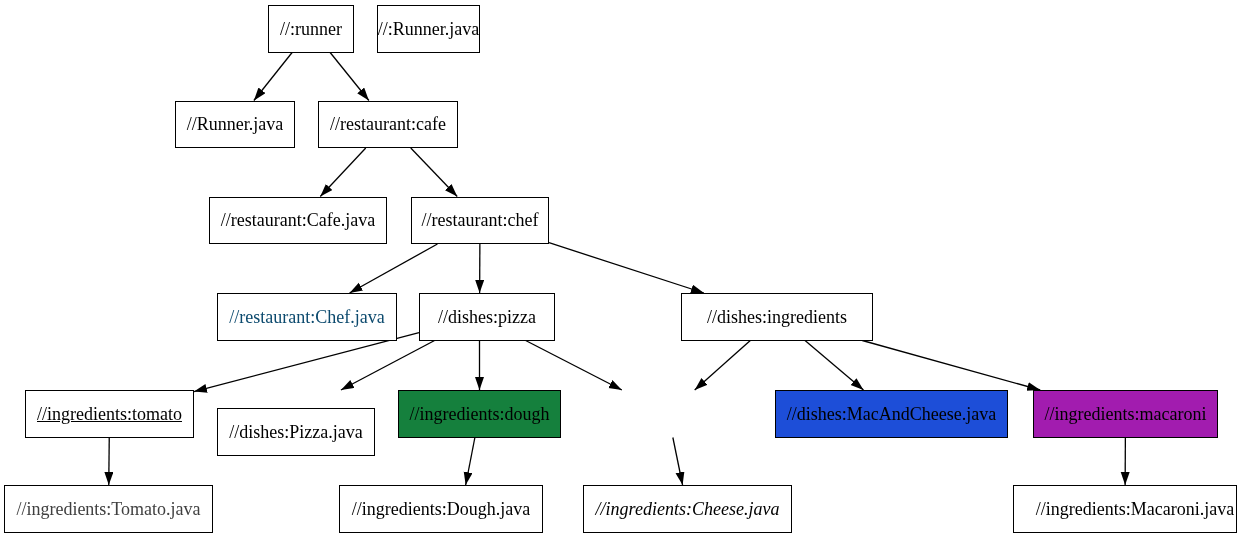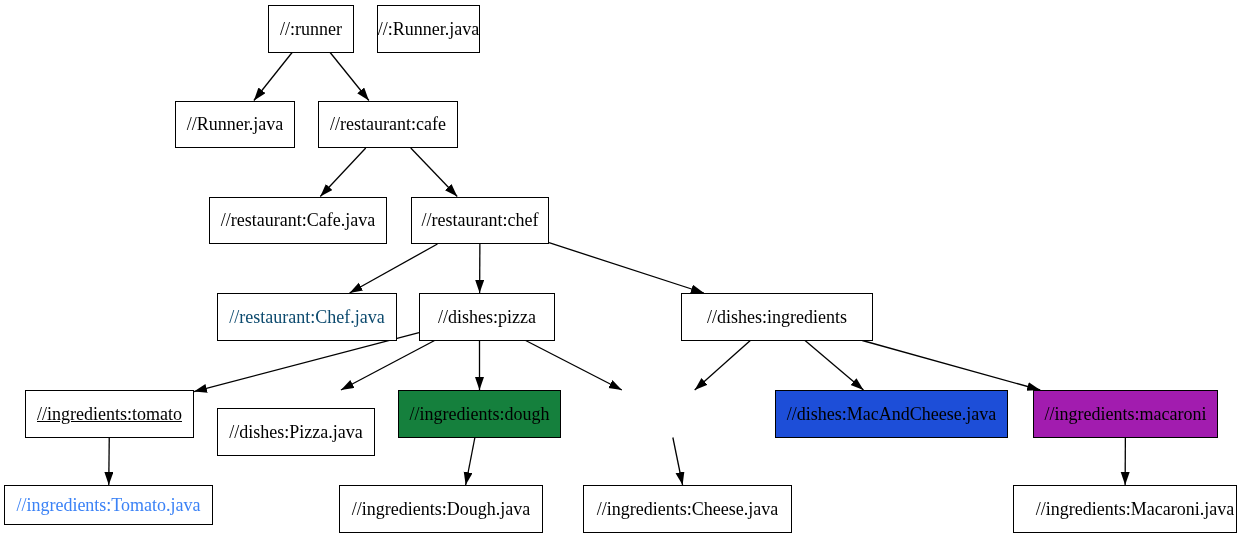--- a/index.html
+++ b/index.html
@@ -66,17 +66,17 @@
     <div class="graph-node" style="left: 209px; top: 196.5px; width: 178px; height: 47.5px; border-color: rgb(0, 0, 0); background: rgb(255, 255, 255); color: rgb(0, 0, 0);">//restaurant:Cafe.java</div>
     <div class="graph-node" style="left: 411px; top: 196.5px; width: 138px; height: 47.5px; border-color: rgb(0, 0, 0); background: rgb(255, 255, 255); color: rgb(0, 0, 0);">//restaurant:chef</div>
     <div class="graph-node" style="left: 217px; top: 293px; width: 180px; height: 47.5px; border-color: rgb(0, 0, 0); background: rgb(255, 255, 255); color: #0c4a6e;">//restaurant:Chef.java</div>
     <div class="graph-node" style="left: 419px; top: 293px; width: 136px; height: 47.5px; border-color: rgb(0, 0, 0); background: rgb(255, 255, 255); color: rgb(0, 0, 0);">//dishes:pizza</div>
     <div class="graph-node" style="left: 681px; top: 293px; width: 192px; height: 47.5px; border-color: rgb(0, 0, 0); background: rgb(255, 255, 255); color: rgb(0, 0, 0);">//dishes:ingredients</div>
     <div class="graph-node" style="left: 25px; top: 390px; width: 169px; height: 47.5px; border-color: rgb(0, 0, 0); background: rgb(255, 255, 255); color: rgb(0, 0, 0); text-decoration: underline;">//ingredients:tomato</div>
     <div class="graph-node" style="left: 217px; top: 390px; width: 158px; height: 47.5px; border-color: rgb(0, 0, 0); background: rgb(255, 255, 255); color: rgb(0, 0, 0); margin-top: 18px;">//dishes:Pizza.java</div>
     <div class="graph-node" style="left: 398px; top: 390px; width: 163px; height: 47.5px; border-color: rgb(0, 0, 0); background: #15803d; color: rgb(0, 0, 0);">//ingredients:dough</div>
     <div class="graph-node" style="left: 775px; top: 390px; width: 233px; height: 47.5px; border-color: rgb(0, 0, 0); background: #1d4ed8; color: rgb(0, 0, 0);">//dishes:MacAndCheese.java</div>
     <div class="graph-node" style="left: 1033px; top: 390px; width: 185px; height: 47.5px; border-color: rgb(0, 0, 0); background: #a21caf; color: rgb(0, 0, 0);">//ingredients:macaroni</div>
-    <div class="graph-node" style="left: 4px; top: 485px; width: 209px; height: 40px; border-color: rgb(0, 0, 0); background: rgb(255, 255, 255); color: #3b82f6;">//ingredients:Tomato.java</div>
+    <div class="graph-node" style="left: 4px; top: 485px; width: 209px; height: 48px; border-color: rgb(0, 0, 0); background: rgb(255, 255, 255); color: #404040;">//ingredients:Tomato.java</div>
     <div class="graph-node" style="left: 339px; top: 485px; width: 204px; height: 48px; border-color: rgb(0, 0, 0); background: rgb(255, 255, 255); color: rgb(0, 0, 0);">//ingredients:Dough.java</div>
-    <div class="graph-node" style="left: 583px; top: 485px; width: 209px; height: 48px; border-color: rgb(0, 0, 0); background: rgb(255, 255, 255); color: rgb(0, 0, 0);">//ingredients:Cheese.java</div>
+    <div class="graph-node" style="left: 583px; top: 485px; width: 209px; height: 48px; border-color: rgb(0, 0, 0); background: rgb(255, 255, 255); color: rgb(0, 0, 0); font-style: italic;">//ingredients:Cheese.java</div>
     <div class="graph-node" style="left: 1013px; top: 485px; width: 224px; height: 48px; border-color: rgb(0, 0, 0); background: rgb(255, 255, 255); color: rgb(0, 0, 0); padding-left: 20px;">//ingredients:Macaroni.java</div>
   </div>
 
 </body></html>

